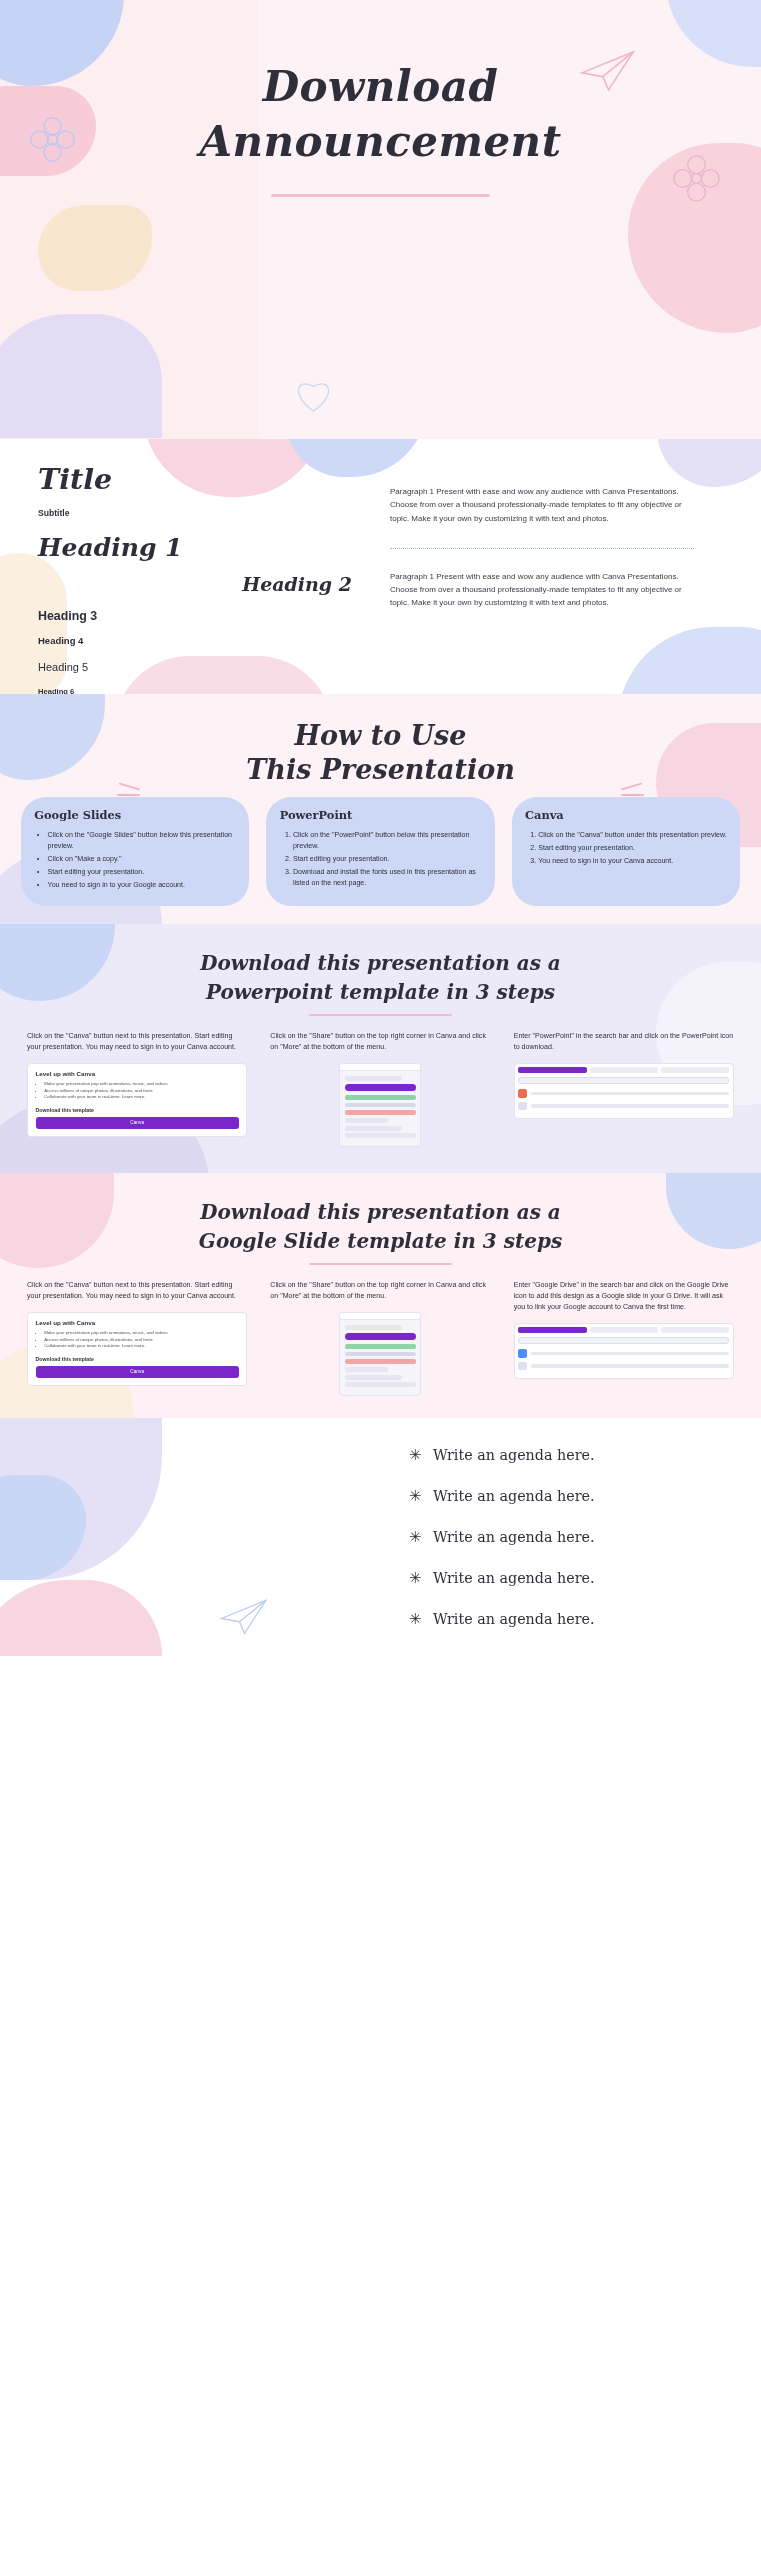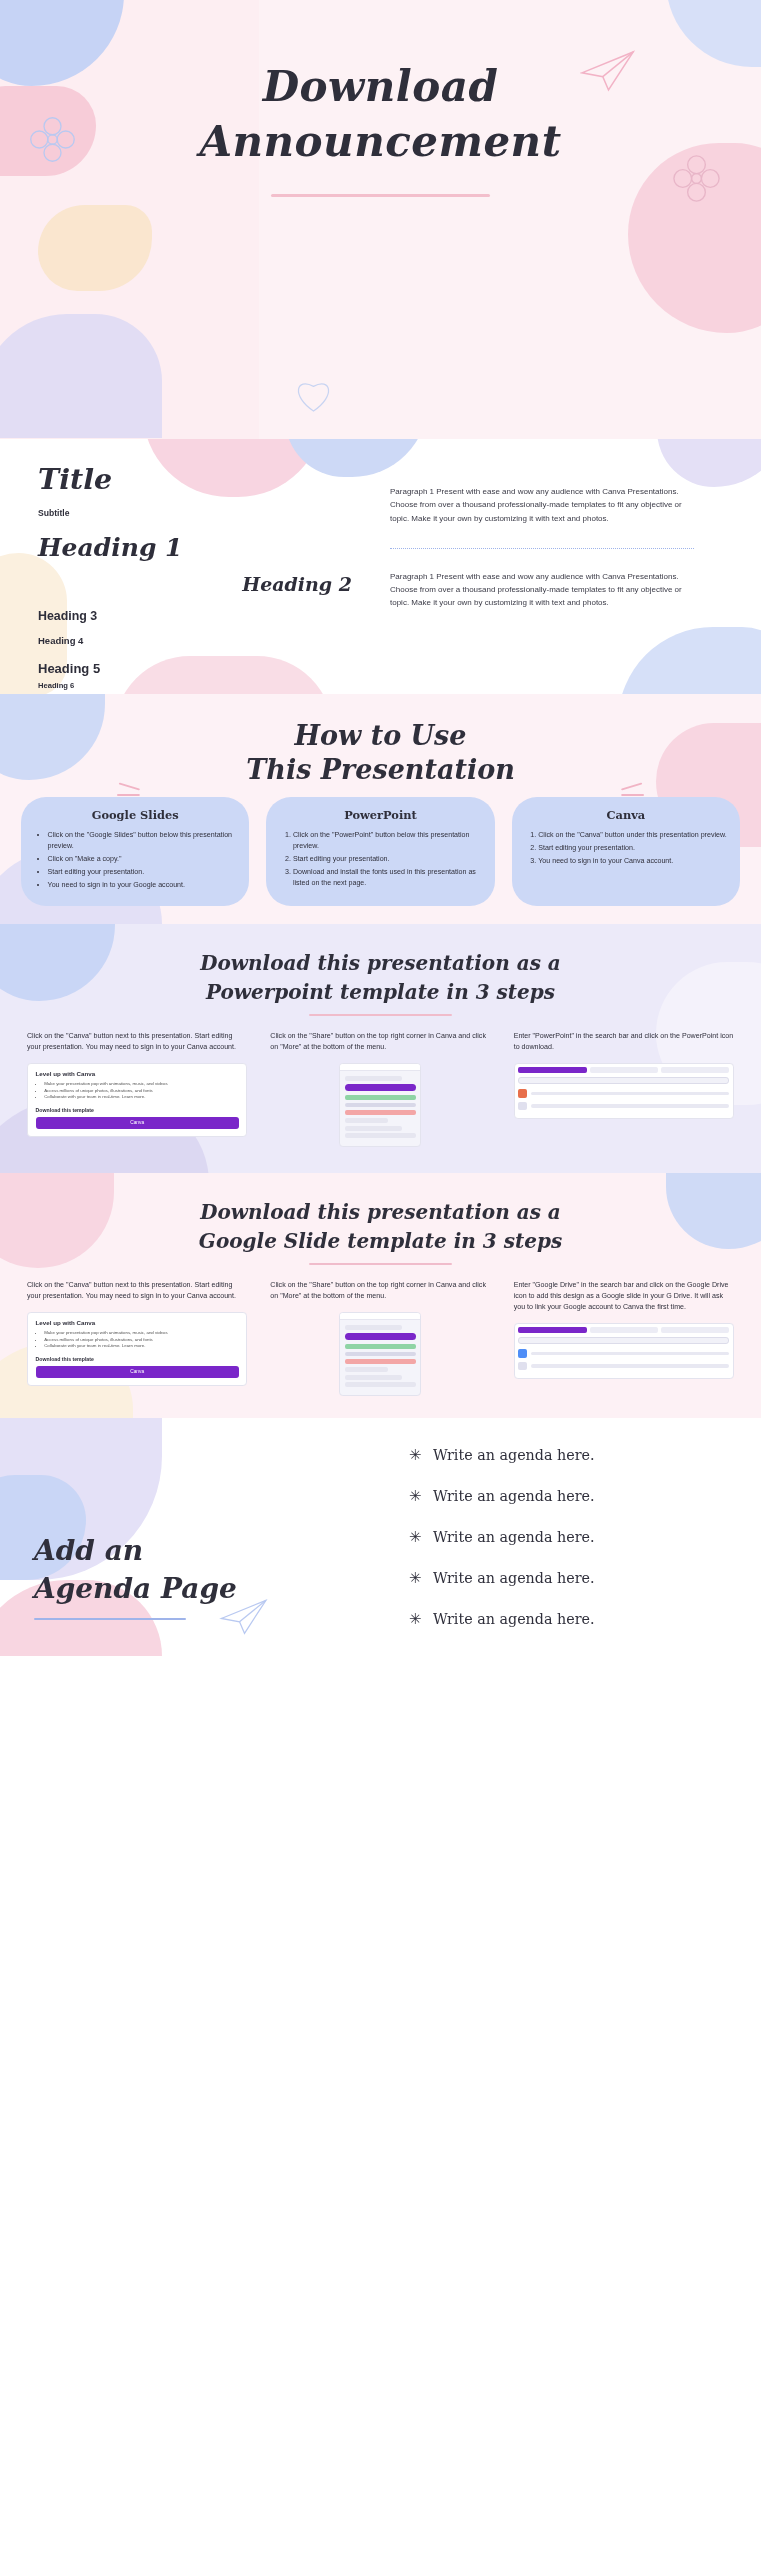--- a/index.html
+++ b/index.html
@@ -63,21 +63,21 @@
   .s2 .t-title {
     font-family: "DejaVu Serif", serif;
     font-weight: 700; font-style: italic;
     font-size: 28.5px; color:#2f2f3b; margin-bottom: 12px;
   }
   .s2 .t-sub { font-size: 8.6px; font-weight:700; color:#2f2f3b; margin-bottom: 15px; }
   .s2 .h1 { font-family:"DejaVu Serif",serif; font-weight:700; font-style:italic; font-size:25px; margin-bottom:11.4px;}
   .s2 .h2 { font-family:"DejaVu Serif",serif; font-weight:700; font-style:italic; font-size:19px; margin-bottom:13.3px;text-align:right;}
   .s2 .h3 { font-size:12.4px; font-weight:700; margin-bottom:12.4px;}
   .s2 .h4 { font-size:9.5px; font-weight:700; margin-bottom:15px;}
-  .s2 .h5 { font-size:13px; font-weight:700; margin-bottom:5px;}
+  .s2 .h5 { font-size:11px; font-weight:400; margin-bottom:14px;}
   .s2 .h6 { font-size:7.6px; font-weight:700; margin-bottom:12.4px;}
   .s2 .right {
     position:absolute; left: 390px; top: 46px; width: 304px;
   }
   .s2 .para { font-size: 8px; line-height: 13.3px; color:#3b3b47; }
   .s2 .dotted {
     border-top: 1.9px dotted #9fb4ea;
     margin: 23px 0 21px;
   }
 
@@ -86,21 +86,21 @@
   .s3 .head {
     position:absolute; left:0; right:0; top:25px; text-align:center;
     font-family:"DejaVu Serif",serif; font-style:italic; font-weight:700;
     font-size: 27px; line-height: 34px; color:#2f2f3b; z-index:4;
   }
   .s3 .cards { position:absolute; left:21px; right:21px; top:103px; display:flex; gap:17px; z-index:4;}
   .card {
     flex:1; background:#ccd8f6; border-radius: 25px; padding: 11.4px 13.3px 13.3px;
     position: relative;
   }
-  .card h4 { margin:0 0 7.6px; text-align:center; font-family:"DejaVu Serif",serif; font-weight:700; font-size:11.4px; color:#2f2f3b;}
+  .card h4 { margin:0 0 7.6px; font-family:"DejaVu Serif",serif; font-weight:700; font-size:11.4px; color:#2f2f3b;}
   .card ul, .card ol { margin:0; padding-left: 13.3px; }
   .card li { font-size:7.1px; line-height: 11px; color:#2f2f3b; margin-bottom:1.9px;}
 
   
   .s4 { height: 249px; background:#eceaf9; }
   .s5 { height: 245px; background:#fdf1f5; }
   .howto-head {
     position:absolute; left:57px; right:57px; top:25px; text-align:center;
     font-family:"DejaVu Serif",serif; font-style:italic; font-weight:700;
     font-size: 20px; line-height: 28.5px; color:#2f2f3b; z-index:4;
@@ -412,25 +412,20 @@
 
   <section class="slide s6">
     <div class="blob" style="left:-57px; top:-28.5px; width:219px; height:190px; background:#e4e1f7; border-radius:0 0 124px 0;"></div>
     <div class="blob" style="left:-38px; top:57px; width:124px; height:105px; background:#c9d6f6; border-radius:67px 57px 76px 48px;"></div>
     <div class="blob" style="left:-28.5px; bottom:-48px; width:190px; height:124px; background:#f8d6e1; border-radius:95px 76px 0 0;"></div>
     <svg style="position:absolute; left:219px; bottom:21px;" width="51" height="38" viewBox="0 0 60 46">
       <path d="M2 26 L56 4 L30 44 L24 30 Z" fill="none" stroke="#b9c9f1" stroke-width="1.5"></path>
       <path d="M24 30 L56 4" fill="none" stroke="#b9c9f1" stroke-width="1.5"></path>
     </svg>
 
-    <div class="lefttitle">
-      <div>Add an</div>
-      <div>Agenda Page</div>
-      <div class="ul2"></div>
-    </div>
 
     <div class="items">
       <div class="agenda-row">
         <span class="sparkle">✳</span>
         <span class="agenda-text">Write an agenda here.</span>
       </div>
       <div class="agenda-row">
         <span class="sparkle">✳</span>
         <span class="agenda-text">Write an agenda here.</span>
       </div>

